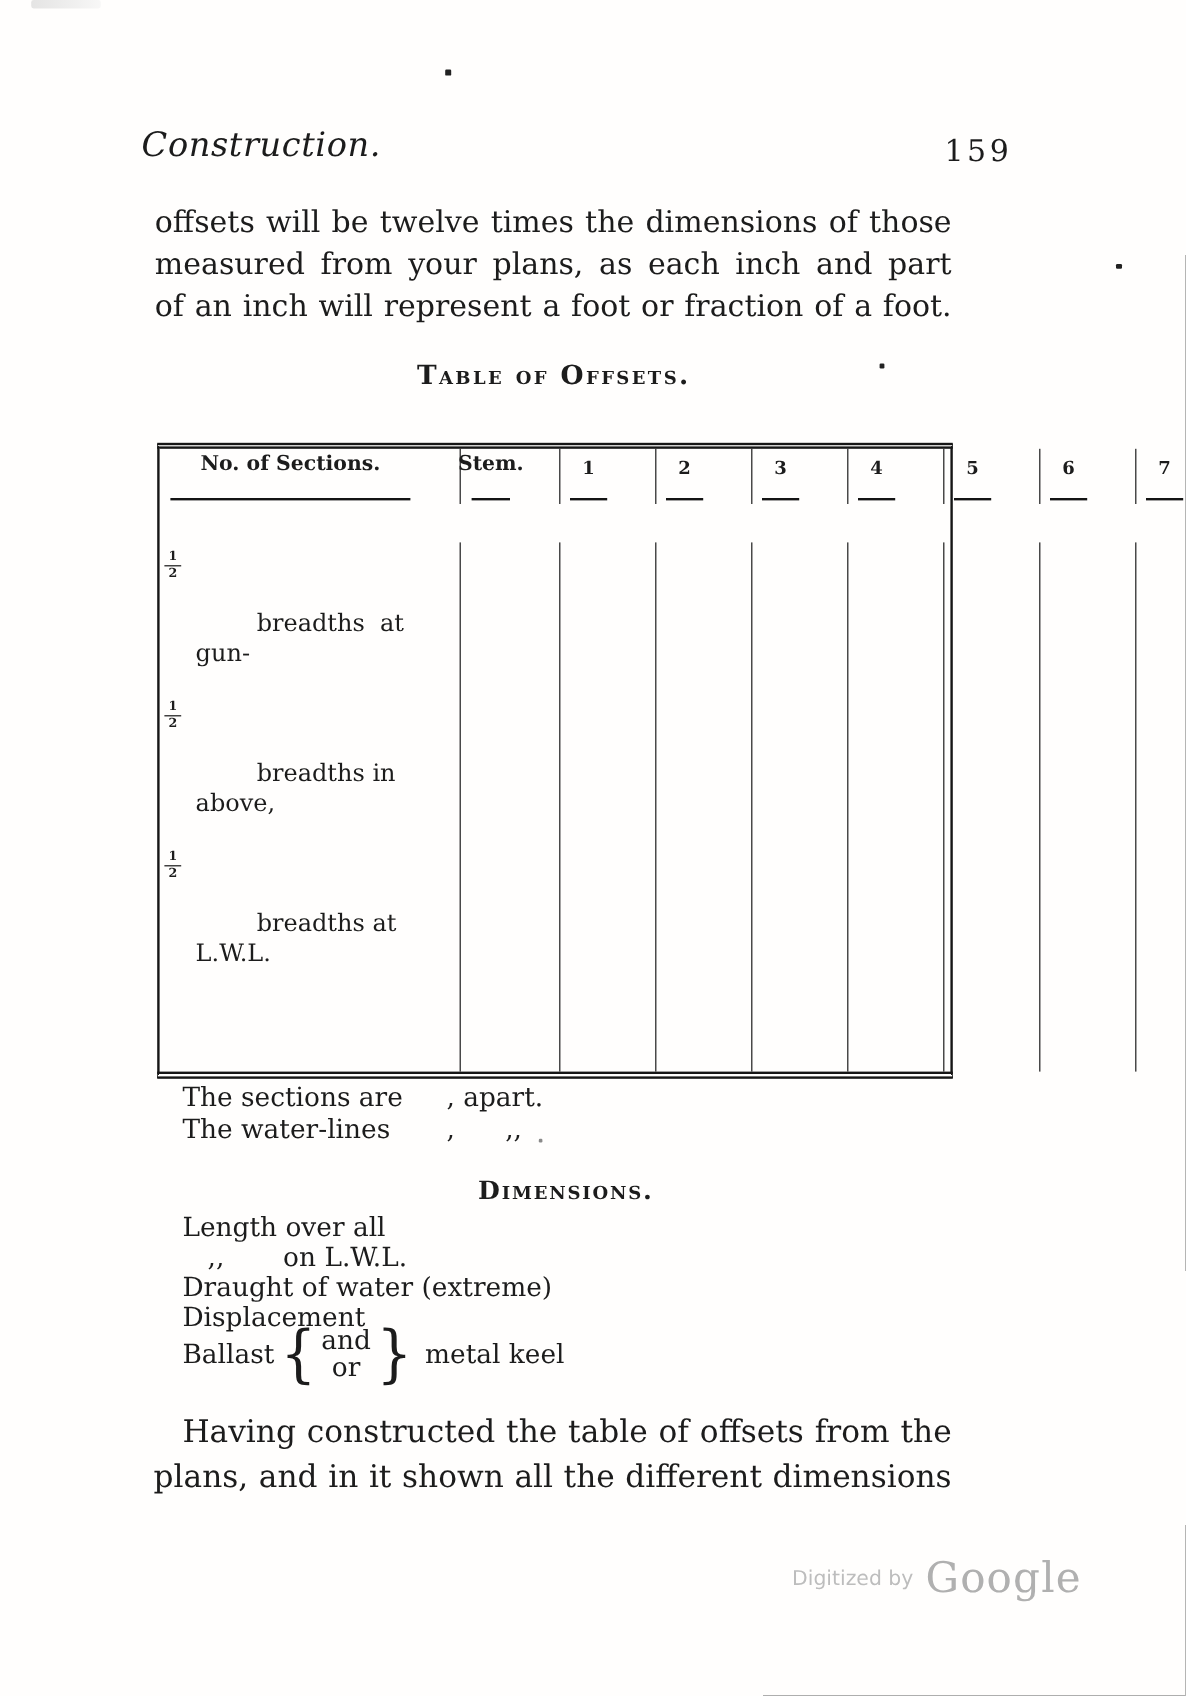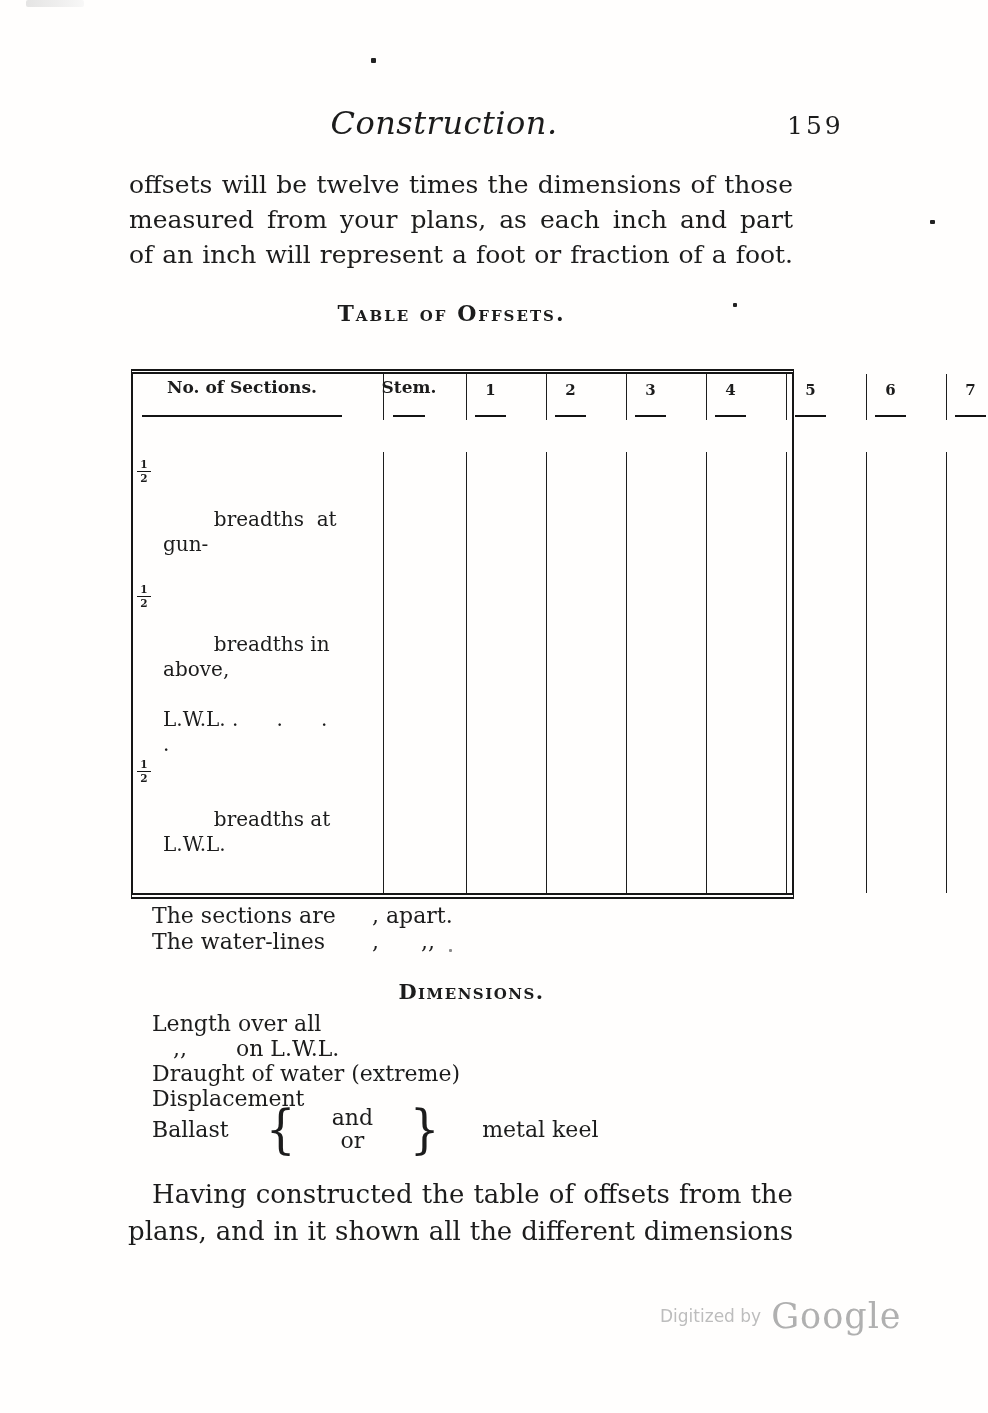--- a/index.html
+++ b/index.html
@@ -14,33 +14,33 @@
   
   .artifact-topleft{position:absolute;left:26px;top:0;width:58px;height:7px;
     background:linear-gradient(90deg,#cfcfcf,#e3e3e3 60%,#f2f2f2);opacity:.55;border-radius:2px;}
   .dot{position:absolute;background:#222;border-radius:1px;}
   .dot.d1{left:371px;top:58px;width:5px;height:5px;}
   .dot.d2{left:733px;top:303px;width:4px;height:4px;}
   .dot.d3{left:930px;top:220px;width:5px;height:4px;}
   .dot.d4{left:449px;top:949px;width:3px;height:3px;background:#8a8a8a;}
 
   
-  .running-head{position:absolute;left:134px;top:104px;width:620px;text-align:center;
-    font-style:italic;font-size:32px;letter-spacing:.5px;}
+  .running-head{position:absolute;left:118px;top:104px;width:620px;text-align:left;
+    font-style:italic;font-size:28px;letter-spacing:.5px;}
   .page-number{position:absolute;left:748px;top:111px;font-size:25px;letter-spacing:3px;margin-left:39px;}
 
   
   .para1{position:absolute;left:129px;top:167px;width:664px;font-size:25px;line-height:35px;}
   .para1 .pline{text-align:justify;text-align-last:justify;}
   .para2{position:absolute;left:128px;top:1176px;width:665px;font-size:26px;line-height:37px;}
   .para2 .pline{text-align:justify;text-align-last:justify;}
   .para2 .pline.first{text-indent:24px;}
 
   
-  .table-title{position:absolute;left:120px;top:300px;width:663px;text-align:center;
+  .table-title{position:absolute;left:130px;top:300px;width:663px;text-align:center;
     font-variant:small-caps;font-weight:600;font-size:22px;letter-spacing:2px;}
 
   
   .otable{
     position:absolute;left:131px;top:369px;width:663px;height:530px;
     border-top:5px double #161616;border-bottom:6px double #161616;
     border-left:2px solid #161616;border-right:2px solid #161616;
     display:grid;
     grid-template-columns:218px 51px 48px 48px 48px 48px 48px 48px 48px 1fr;
     grid-template-rows:46px 1fr;
@@ -67,21 +67,21 @@
   .notes{position:absolute;left:152px;top:903px;font-size:22px;line-height:26px;}
   .notes .nrow{display:flex;}
   .notes .nlabel{width:220px;}
   .notes .nvalue{white-space:pre-wrap;}
 
   
   .dims-title{position:absolute;left:140px;top:979px;width:663px;text-align:center;
     font-variant:small-caps;font-weight:600;font-size:21px;letter-spacing:1.5px;}
   .dims{position:absolute;left:152px;top:1011px;font-size:22px;line-height:25px;}
   .dims .ditem{white-space:pre-wrap;}
-  .ballast{position:absolute;left:152px;top:1103px;display:flex;align-items:center;font-size:22px;gap:32px;}
+  .ballast{position:absolute;left:152px;top:1103px;display:flex;align-items:center;font-size:22px;}
   .brace{font-size:52px;font-weight:400;line-height:52px;padding:0 3px;transform:scaleX(.9);}
   .opts{display:flex;flex-direction:column;align-items:center;line-height:23px;}
   .ballast .suffix{margin-left:6px;}
 
   
   .watermark{position:absolute;left:660px;top:1296px;display:flex;align-items:center;}
   .wm-pre{font-family:"DejaVu Sans",sans-serif;font-size:17px;color:#bdbdbd;margin-right:10px;}
   .wm-logo{font-size:35px;color:#b0b0b0;letter-spacing:1px;}
 </style>
 </head>
@@ -153,21 +153,20 @@
     <div class="labels">
       <div class="tl">
         <span class="frac"><span class="fn">1</span><span class="fd">2</span></span>
         <span>breadths  at  gun-</span>
       </div>
 
       <div class="tl">
         <span class="frac"><span class="fn">1</span><span class="fd">2</span></span>
         <span>breadths in above,</span>
       </div>
-      <div class="tl"><span>L.W.L. .      .      .      .</span></div>
 
       <div class="tl">
         <span class="frac"><span class="fn">1</span><span class="fd">2</span></span>
         <span>breadths at L.W.L.</span>
       </div>
 
     </div>
 
     <div class="td bl"></div>
     <div class="td bl"></div>

